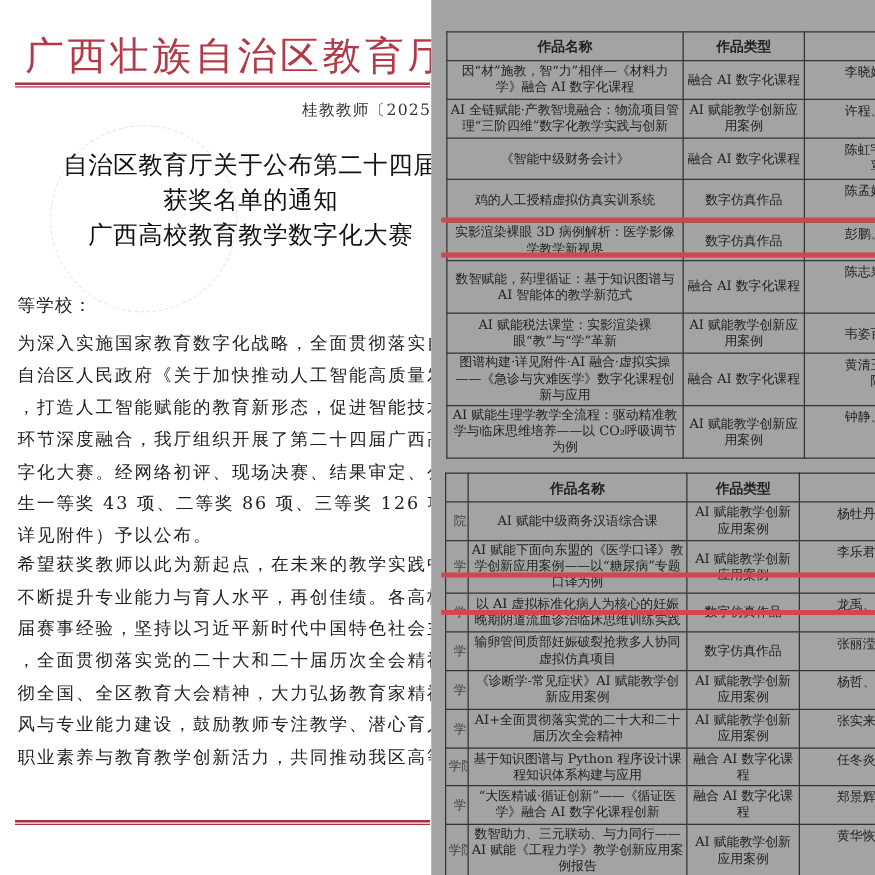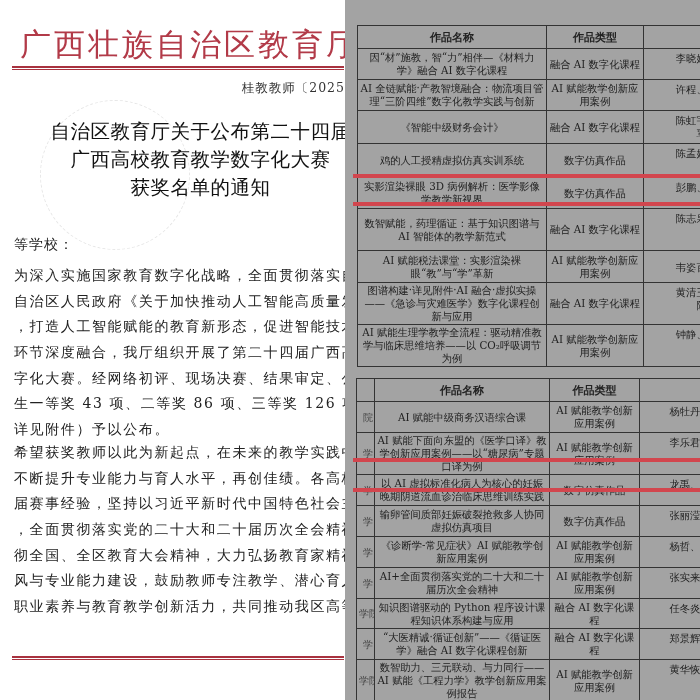--- a/index.html
+++ b/index.html
@@ -53,22 +53,22 @@
 <body>
 
 <div class="notice">
   <div class="stamp"></div>
   <div class="org-title">广西壮族自治区教育厅</div>
   <div class="org-rule"></div>
   <div class="doc-no">桂教教师〔2025</div>
 
   <div class="doc-heading">
     <div>自治区教育厅关于公布第二十四届</div>
+    <div>获奖名单的通知</div>
     <div>广西高校教育教学数字化大赛</div>
-    <div>获奖名单的通知</div>
   </div>
 
   <div class="salutation">等学校：</div>
 
   <div class="body-text">
     <div class="ln">为深入实施国家教育数字化战略，全面贯彻落实自</div>
     <div class="ln">自治区人民政府《关于加快推动人工智能高质量发</div>
     <div class="ln">，打造人工智能赋能的教育新形态，促进智能技术与</div>
     <div class="ln">环节深度融合，我厅组织开展了第二十四届广西高校</div>
     <div class="ln">字化大赛。经网络初评、现场决赛、结果审定、公示</div>
@@ -247,21 +247,21 @@
         <td class="unit">学</td>
         <td>AI+全面贯彻落实党的二十大和二十届历次全会精神</td>
         <td>AI 赋能教学创新应用案例</td>
         <td class="names">
             <pre style="font:inherit;margin:0">张实来、杨
 海、</pre>
           </td>
       </tr>
       <tr>
         <td class="unit">学院</td>
-        <td>知识图谱驱动的 Python 程序设计课程知识体系构建与应用</td>
+        <td>基于知识图谱与 Python 程序设计课程知识体系构建与应用</td>
         <td>融合 AI 数字化课程</td>
         <td class="names">
             <pre style="font:inherit;margin:0">任冬炎、潘</pre>
           </td>
       </tr>
       <tr>
         <td class="unit">学</td>
         <td>“大医精诚·循证创新”——《循证医学》融合 AI 数字化课程创新</td>
         <td>融合 AI 数字化课程</td>
         <td class="names">

